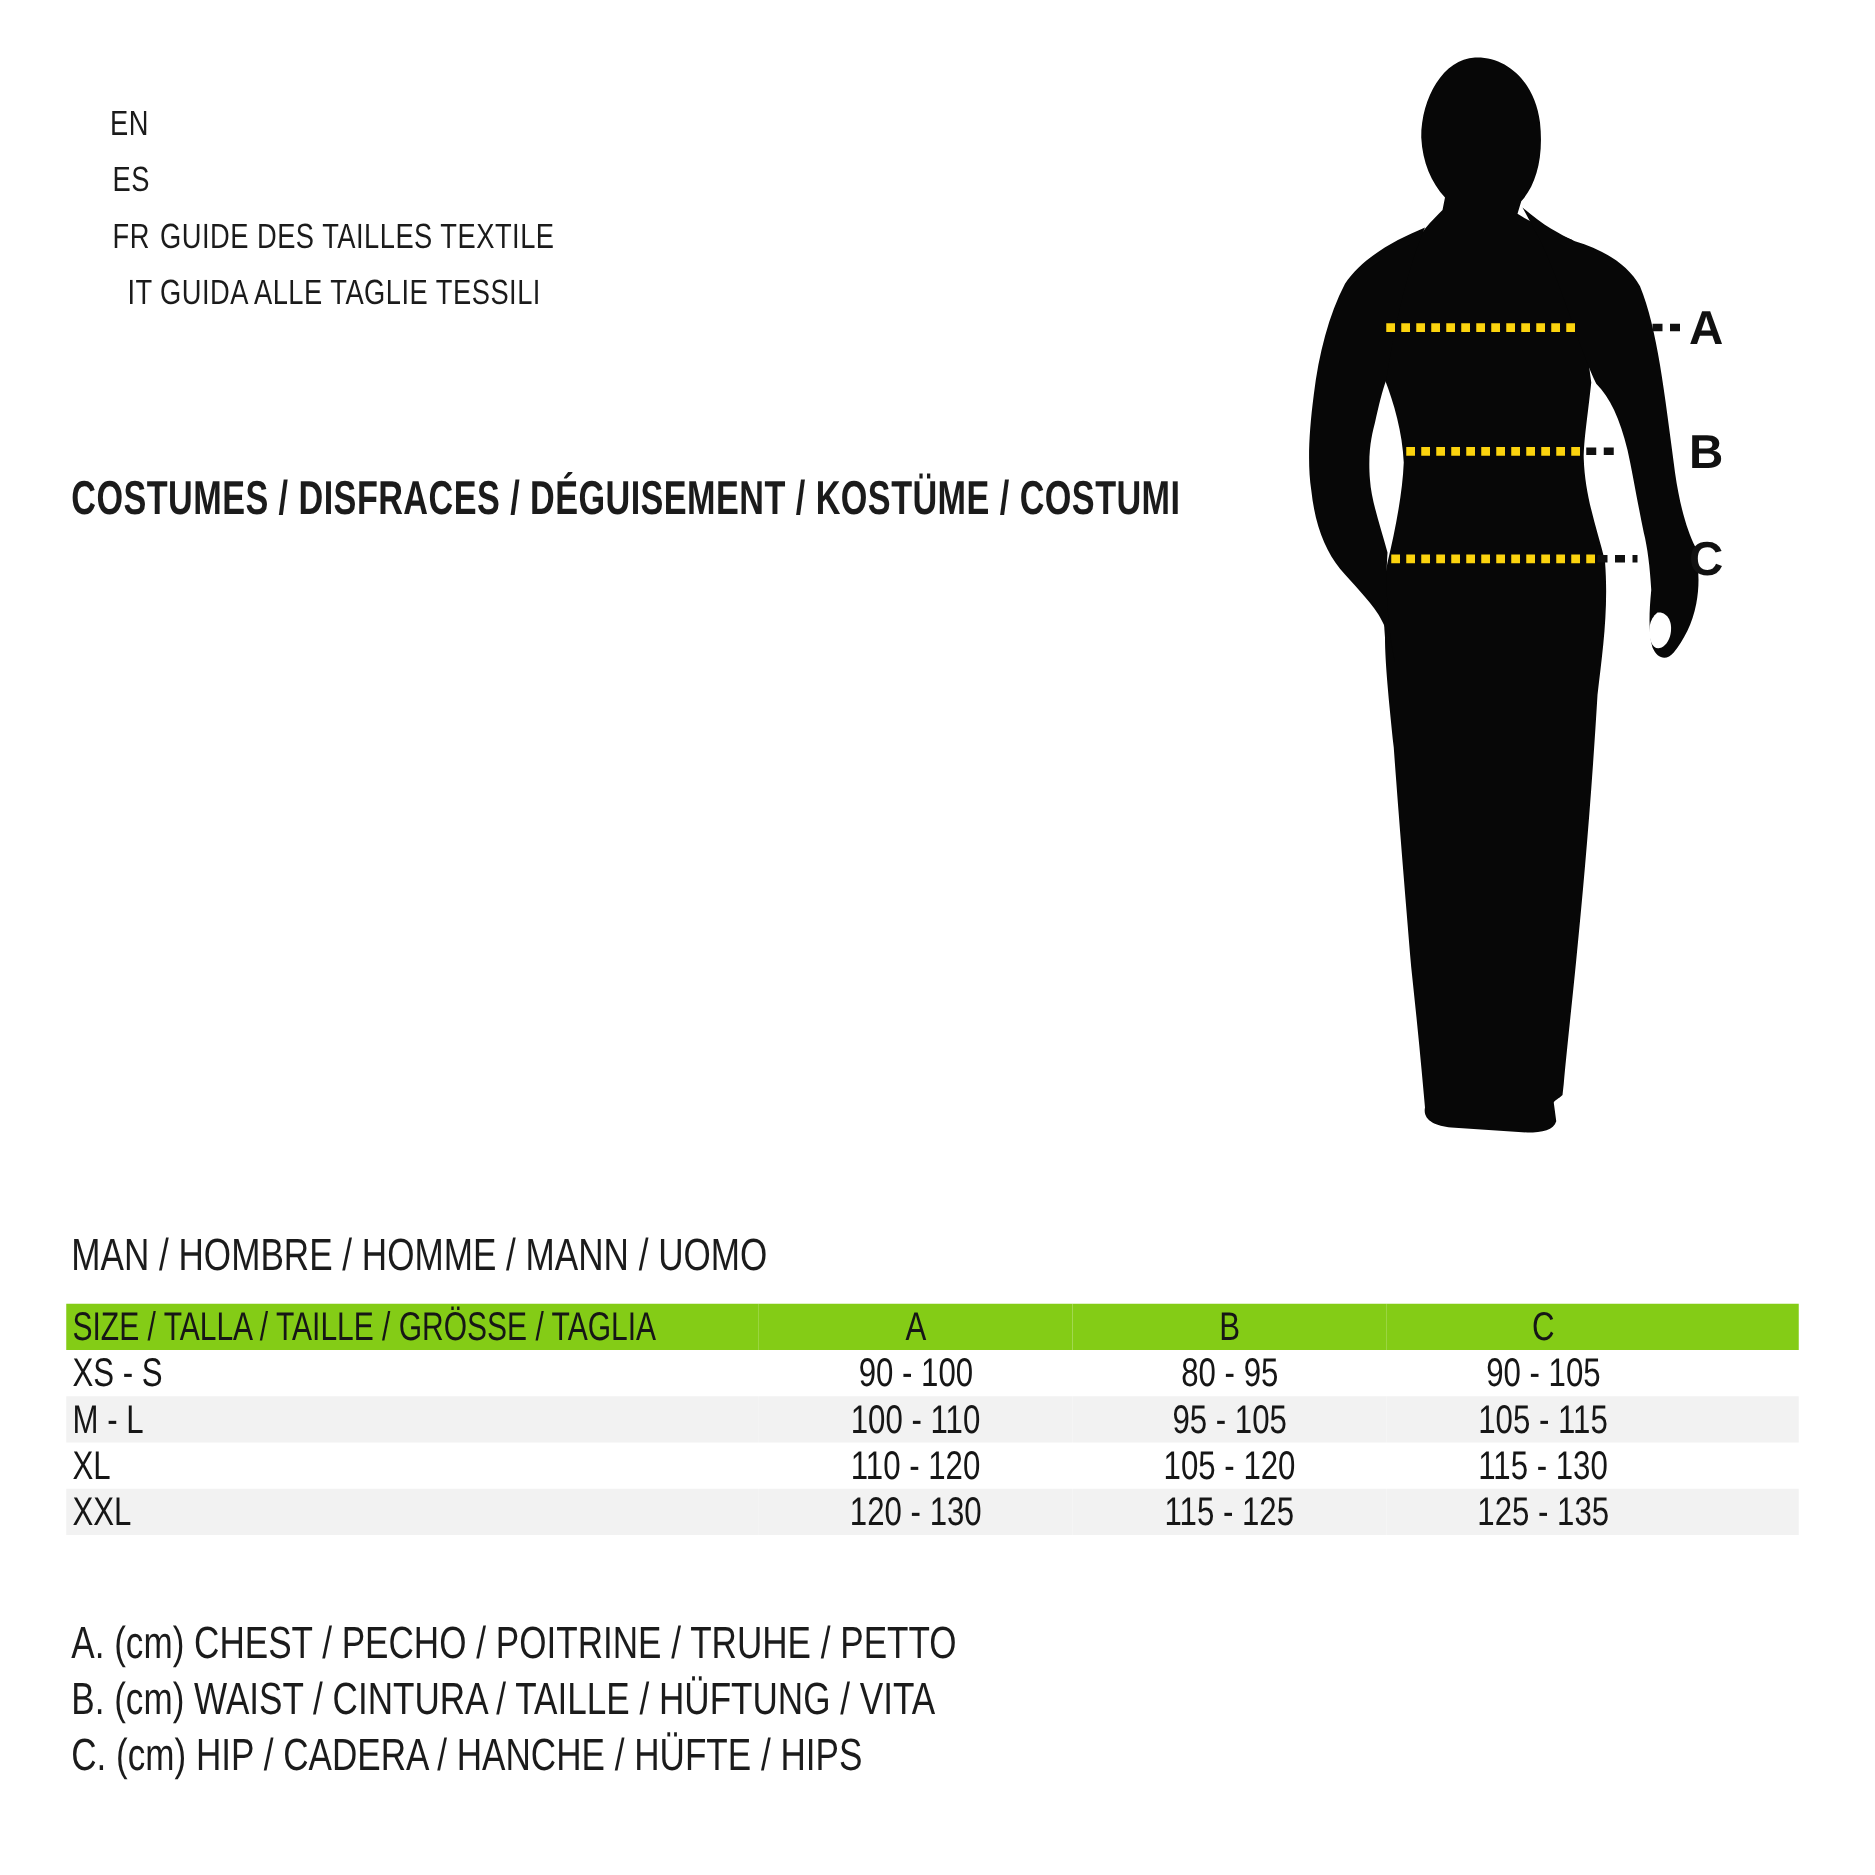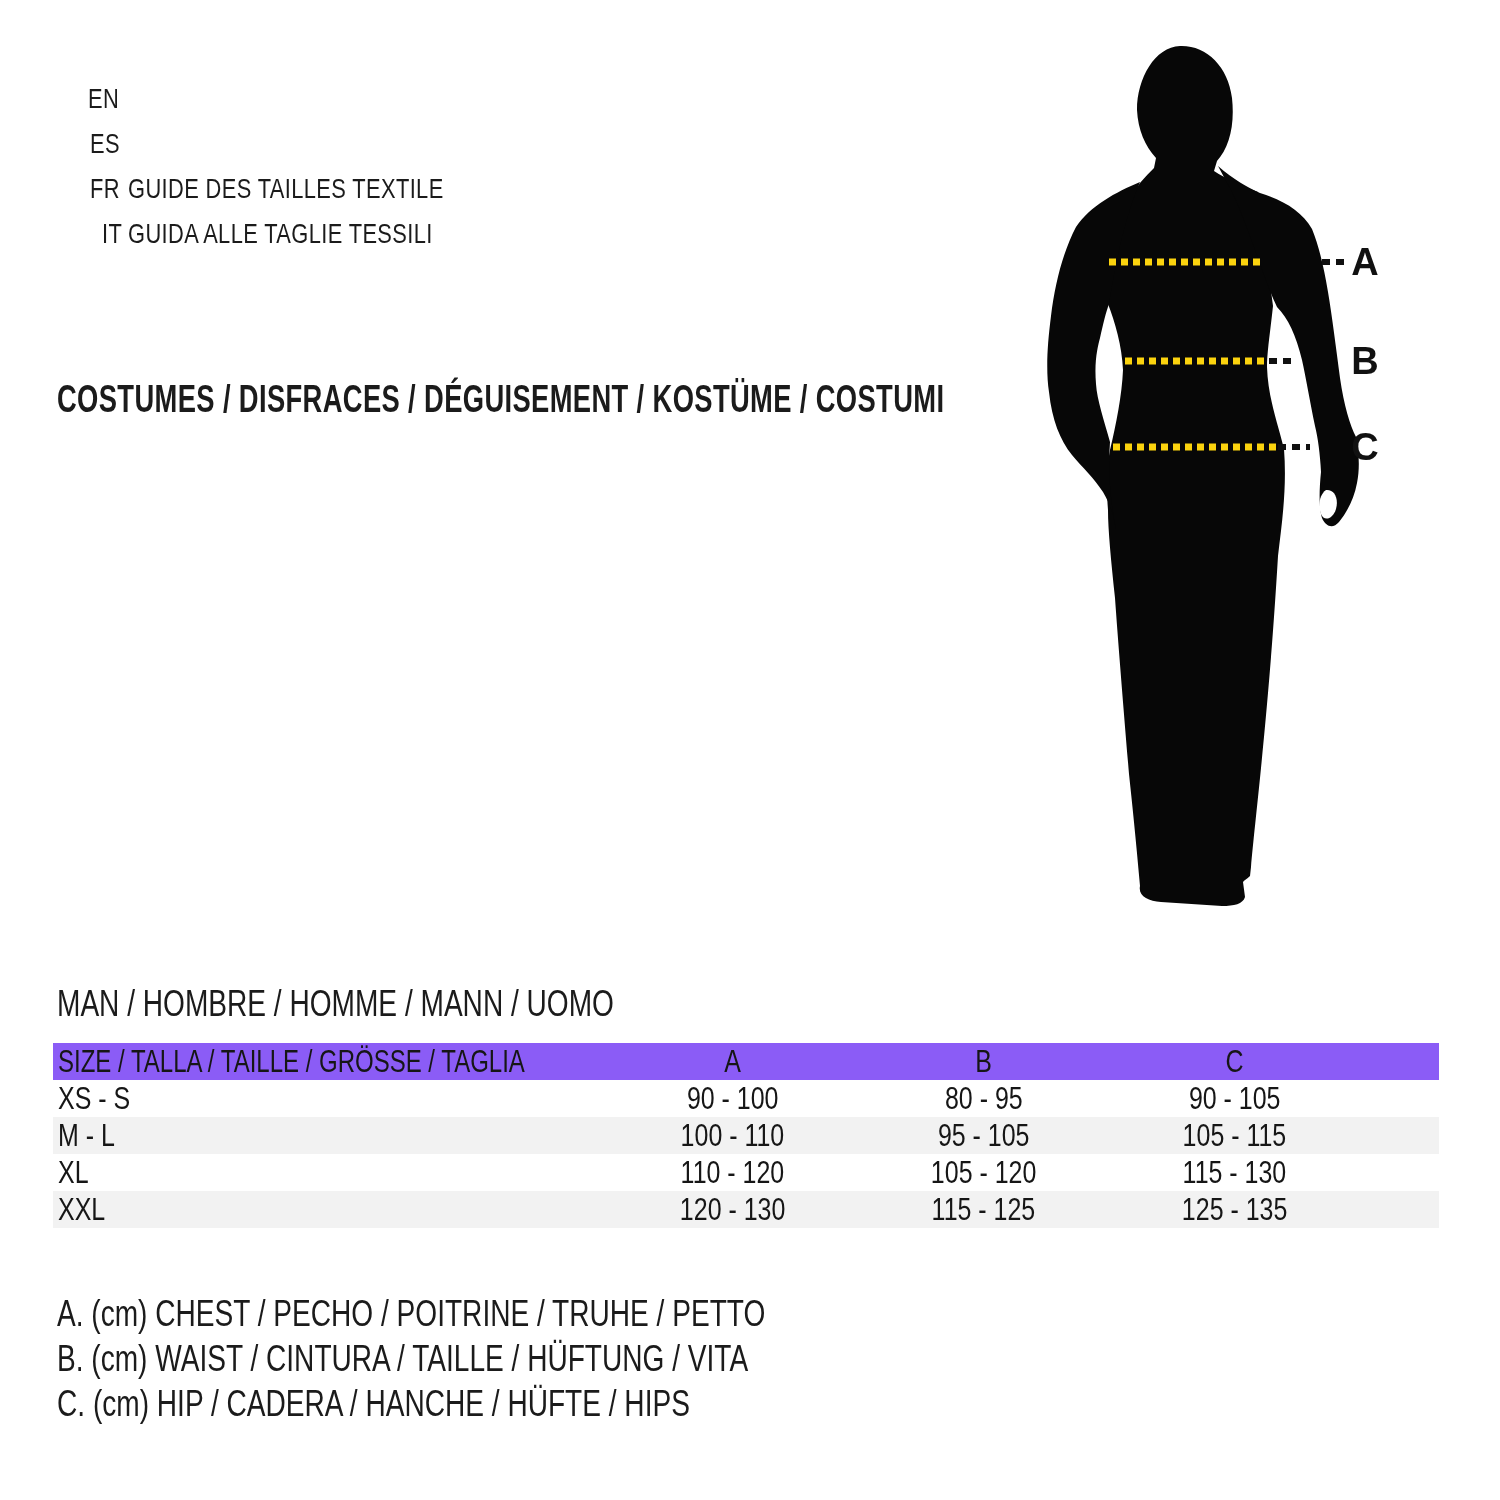--- a/index.html
+++ b/index.html
@@ -29,21 +29,21 @@
   .dash-b { stroke:#101010; stroke-width:6; stroke-dasharray:8 6; fill:none; }
   .marker-label { font-family:"Liberation Sans", sans-serif; font-size:38px; font-weight:700; fill:#111111; }
 
   .gender-heading { position:absolute; left:57px; top:984px; font-size:36px; line-height:40px;text-align:center; }
 
   .size-table {
     position:absolute; left:53px; top:1043px; width:1386px;
     border-collapse:collapse; table-layout:fixed; font-size:32px; color:#161616;
   }
   .size-table th, .size-table td { font-weight:400; padding:0; vertical-align:middle; }
-  .size-table thead th { height:31px; background:#8b5cf6; text-align:left;text-decoration:underline; }
+  .size-table thead th { height:31px; background:#84cc16; text-align:left;text-decoration:underline; }
   .size-table thead th.num, .size-table td.num { text-align:center; }
   .size-table tbody td { height:36px; }
   .size-table tbody tr:nth-child(even) td { background:#F2F2F2; }
   .size-table th.lbl, .size-table td.lbl { padding-left:5px; }
 
   .legend-block { position:absolute; left:57px; top:1290px; }
   .legend-row { height:45px; display:flex; align-items:flex-end; font-size:36px; }
 </style>
 </head>
 <body>

